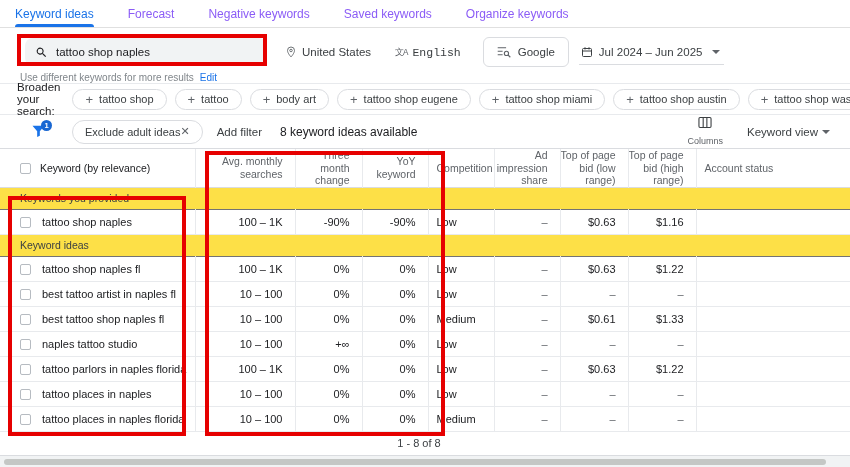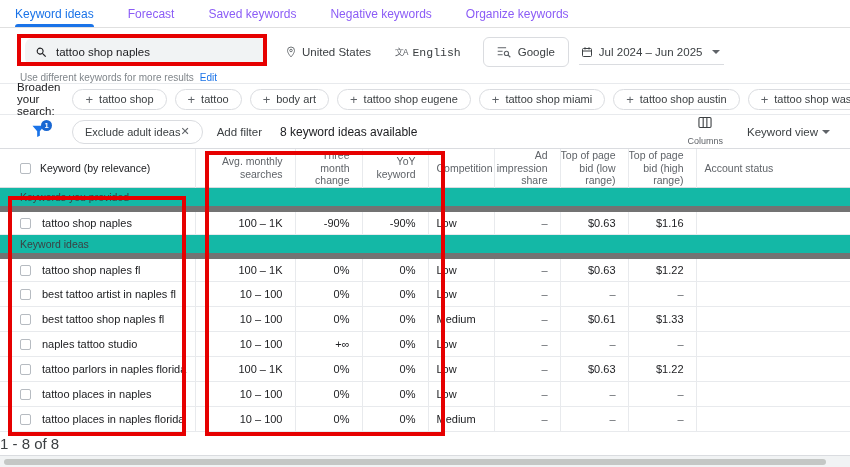--- a/index.html
+++ b/index.html
@@ -49,29 +49,29 @@
   
   table { border-collapse:collapse; table-layout:fixed; width:850px; }
   th, td { overflow:hidden; white-space:nowrap; }
   thead tr { height:32px; border-bottom:1px solid #dadce0; }
   th { font-size:10.5px; font-weight:normal; color:#5f6368; vertical-align:middle; }
   th.h-kw { text-align:left; color:#202124; font-weight:normal; font-size:10.5px; }
   th.num, td.c-num { text-align:right; padding-right:12px; }
   th.left, td.c-left { text-align:left; padding-left:8px; }
   th .wrap { white-space:normal; display:inline-block; text-align:right; line-height:1.2; }
   .bL { border-left:1px solid #e8eaed; }
-  tr.section-row { height:22px; background:#14b8a6; border-bottom:6px solid #737373; }
+  tr.section-row { height:22px; background:#fde047; border-bottom:1px solid #737373; }
   tr.section-row td { font-size:10.5px; color:#3c4043; padding-left:20px; }
   tr.data-row { height:25px; border-bottom:1px solid #e8eaed; background:#fff; }
   td { font-size:11px; color:#202124; }
   td.c-kw { text-align:left; padding-left:2px; }
   td.c-check, th.h-check { text-align:left; padding-left:20px; }
   .checkbox { display:inline-block; width:11px; height:11px; border:1.5px solid #b6bbc1; border-radius:2px; background:#fff; vertical-align:middle; cursor:pointer; }
   td.dash { color:#5f6368; }
-  .pagination-row { height:24px; display:flex; align-items:center; justify-content:flex-start; padding-right:28px; font-size:15px; color:#3c4043; border-bottom:1px solid #dadce0; background:#fff; }
+  .pagination-row { height:24px; display:flex; align-items:center; justify-content:center; padding-right:28px; font-size:11px; color:#3c4043; border-bottom:1px solid #dadce0; background:#fff;padding-left:16px; }
 
   
   .footer { height:17px; background:#f1f3f4; position:relative; }
   .hscroll-thumb { position:absolute; top:3px; left:4px; width:822px; height:6px; border-radius:3px; background:#c4c7c5; }
 
   
   .anno { position:absolute; border:4px solid #e60000; z-index:20; pointer-events:none; }
   .anno-search { left:17px; top:34px; width:250px; height:32px; }
   .anno-keywords { left:8px; top:196px; width:178px; height:240px; }
   .anno-metrics { left:205px; top:151px; width:240px; height:285px; }
@@ -84,24 +84,24 @@
 <div class="app">
 
   <div class="tabbar">
     <div class="tab active">
         <span>Keyword ideas</span>
       </div>
     <div class="tab">
         <span>Forecast</span>
       </div>
     <div class="tab">
+        <span>Negative keywords</span>
+      </div>
+    <div class="tab">
         <span>Saved keywords</span>
-      </div>
-    <div class="tab">
-        <span>Negative keywords</span>
       </div>
     <div class="tab">
         <span>Organize keywords</span>
       </div>
   </div>
 
   <div class="search-section">
     <div class="search-row">
       <div class="search-input">
         <span>

